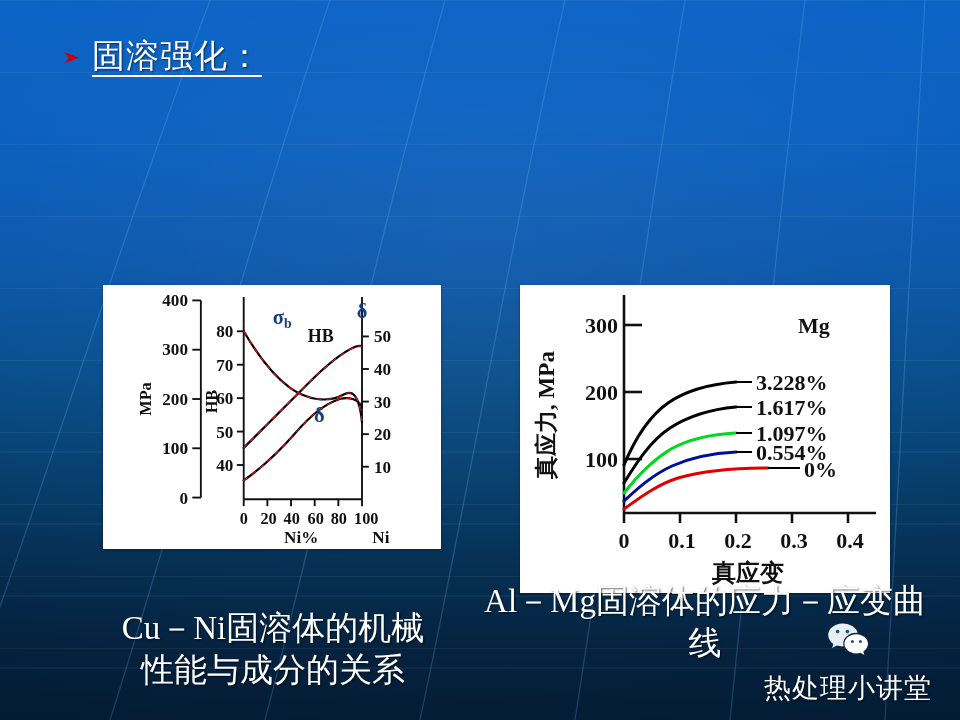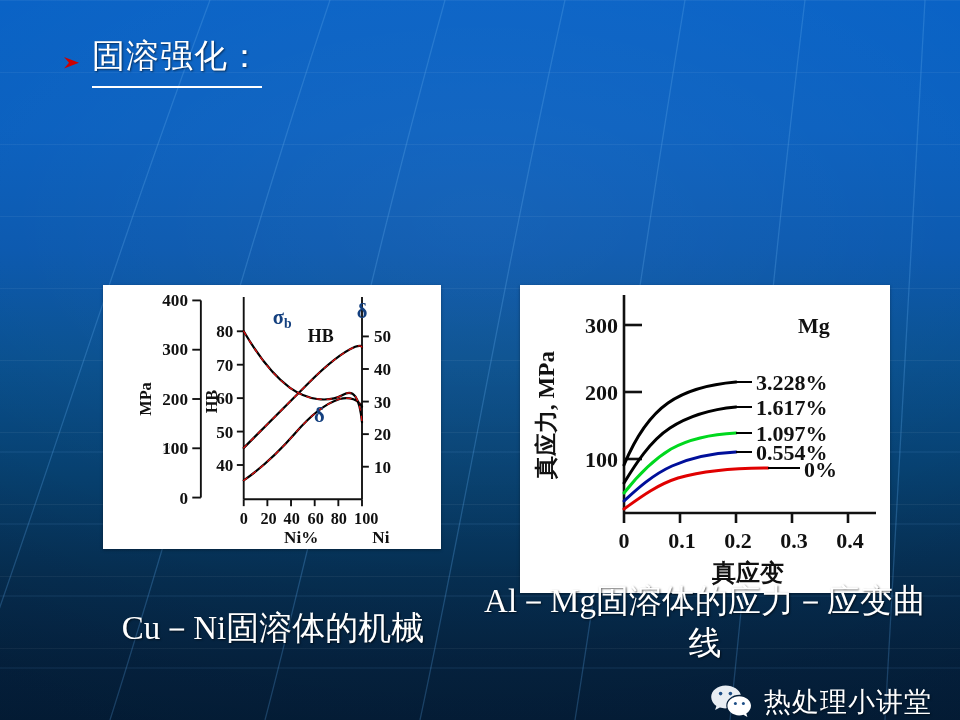--- a/index.html
+++ b/index.html
@@ -44,21 +44,21 @@
   #heading {
     position: absolute; left: 62px; top: 38px;
     display: flex; align-items: center; gap: 10px;
   }
   #bullet-arrow { width: 20px; height: 20px; display:block; }
   #heading-text {
     font-size: 33px; color: #ffffff; font-weight: 400;
     letter-spacing: 1px;
     text-shadow: 1px 1px 2px rgba(0,0,0,0.55);
     border-bottom: 2px solid #ffffff;
-    padding-bottom: 12px; line-height: 1.1;
+    padding-bottom: 1px; line-height: 1.1;
   }
 
   
   #body-para {
     position: absolute; left: 66px; top: 104px; width: 838px;
     font-size: 28.5px; color: #ffffff; line-height: 1.48;
     text-indent: 2em;
     text-shadow: 1px 1px 2px rgba(0,0,0,0.45);
     letter-spacing: 0.5px;
   }
@@ -77,22 +77,22 @@
   .caption {
     position: absolute; color: #ffffff; font-size: 33px;
     text-align: center; line-height: 1.28;
     text-shadow: 1px 1px 2px rgba(0,0,0,0.6);
   }
   #caption-left  { left: 103px; top: 607px; width: 340px; }
   #caption-right { left: 484px; top: 580px; width: 442px; }
 
   
   #watermark {
-    position: absolute; right: 28px; bottom: 0;
-    display: flex; align-items: center; gap: 12px;
+    position: absolute; right: 28px; bottom: 14px;
+    display: flex; align-items: center; gap: 12px; flex-direction: column;
   }
   #wechat-icon { width: 42px; height: 36px; display:block; }
   #watermark-text {
     font-size: 27px; color: #ffffff; letter-spacing: 1px;
     font-family: "Liberation Sans", "DejaVu Sans", sans-serif;
     text-shadow: 1px 1px 2px rgba(0,0,0,0.5);
   }
 
   
   .ct   { font-family: "Liberation Serif", serif; fill: #111; }
@@ -297,20 +297,21 @@
         <text x="236" y="130">1.617%</text>
         <text x="236" y="156">1.097%</text>
         <text x="236" y="175">0.554%</text>
         <text x="284" y="192">0%</text>
       </g>
     </svg>
   </div>
 
   <div class="caption" id="caption-left">
     <div>Cu－Ni固溶体的机械</div>
+    <div>性能与成分的关系</div>
   </div>
   <div class="caption" id="caption-right">
     <div>Al－Mg固溶体的应力－应变曲线</div>
   </div>
 
   <div id="watermark">
     <svg id="wechat-icon" viewBox="0 0 42 36">
       <path fill="#e9eef3" d="M15.6 1.4C7.6 1.4 1.2 6.6 1.2 13c0 3.6 2 6.8 5.2 8.9l-1.3 4.2 4.8-2.5c1.7.5 3.5.8 5.4.8.5 0 .9 0 1.4-.1-.3-.9-.4-1.8-.4-2.7 0-6 5.9-10.8 13.1-10.8.5 0 1 0 1.4.1C29.6 5.7 23.3 1.4 15.6 1.4z"></path>
       <circle cx="10.6" cy="9.6" r="1.8" fill="#1d4e86"></circle>
       <circle cx="20.4" cy="9.6" r="1.8" fill="#1d4e86"></circle>

